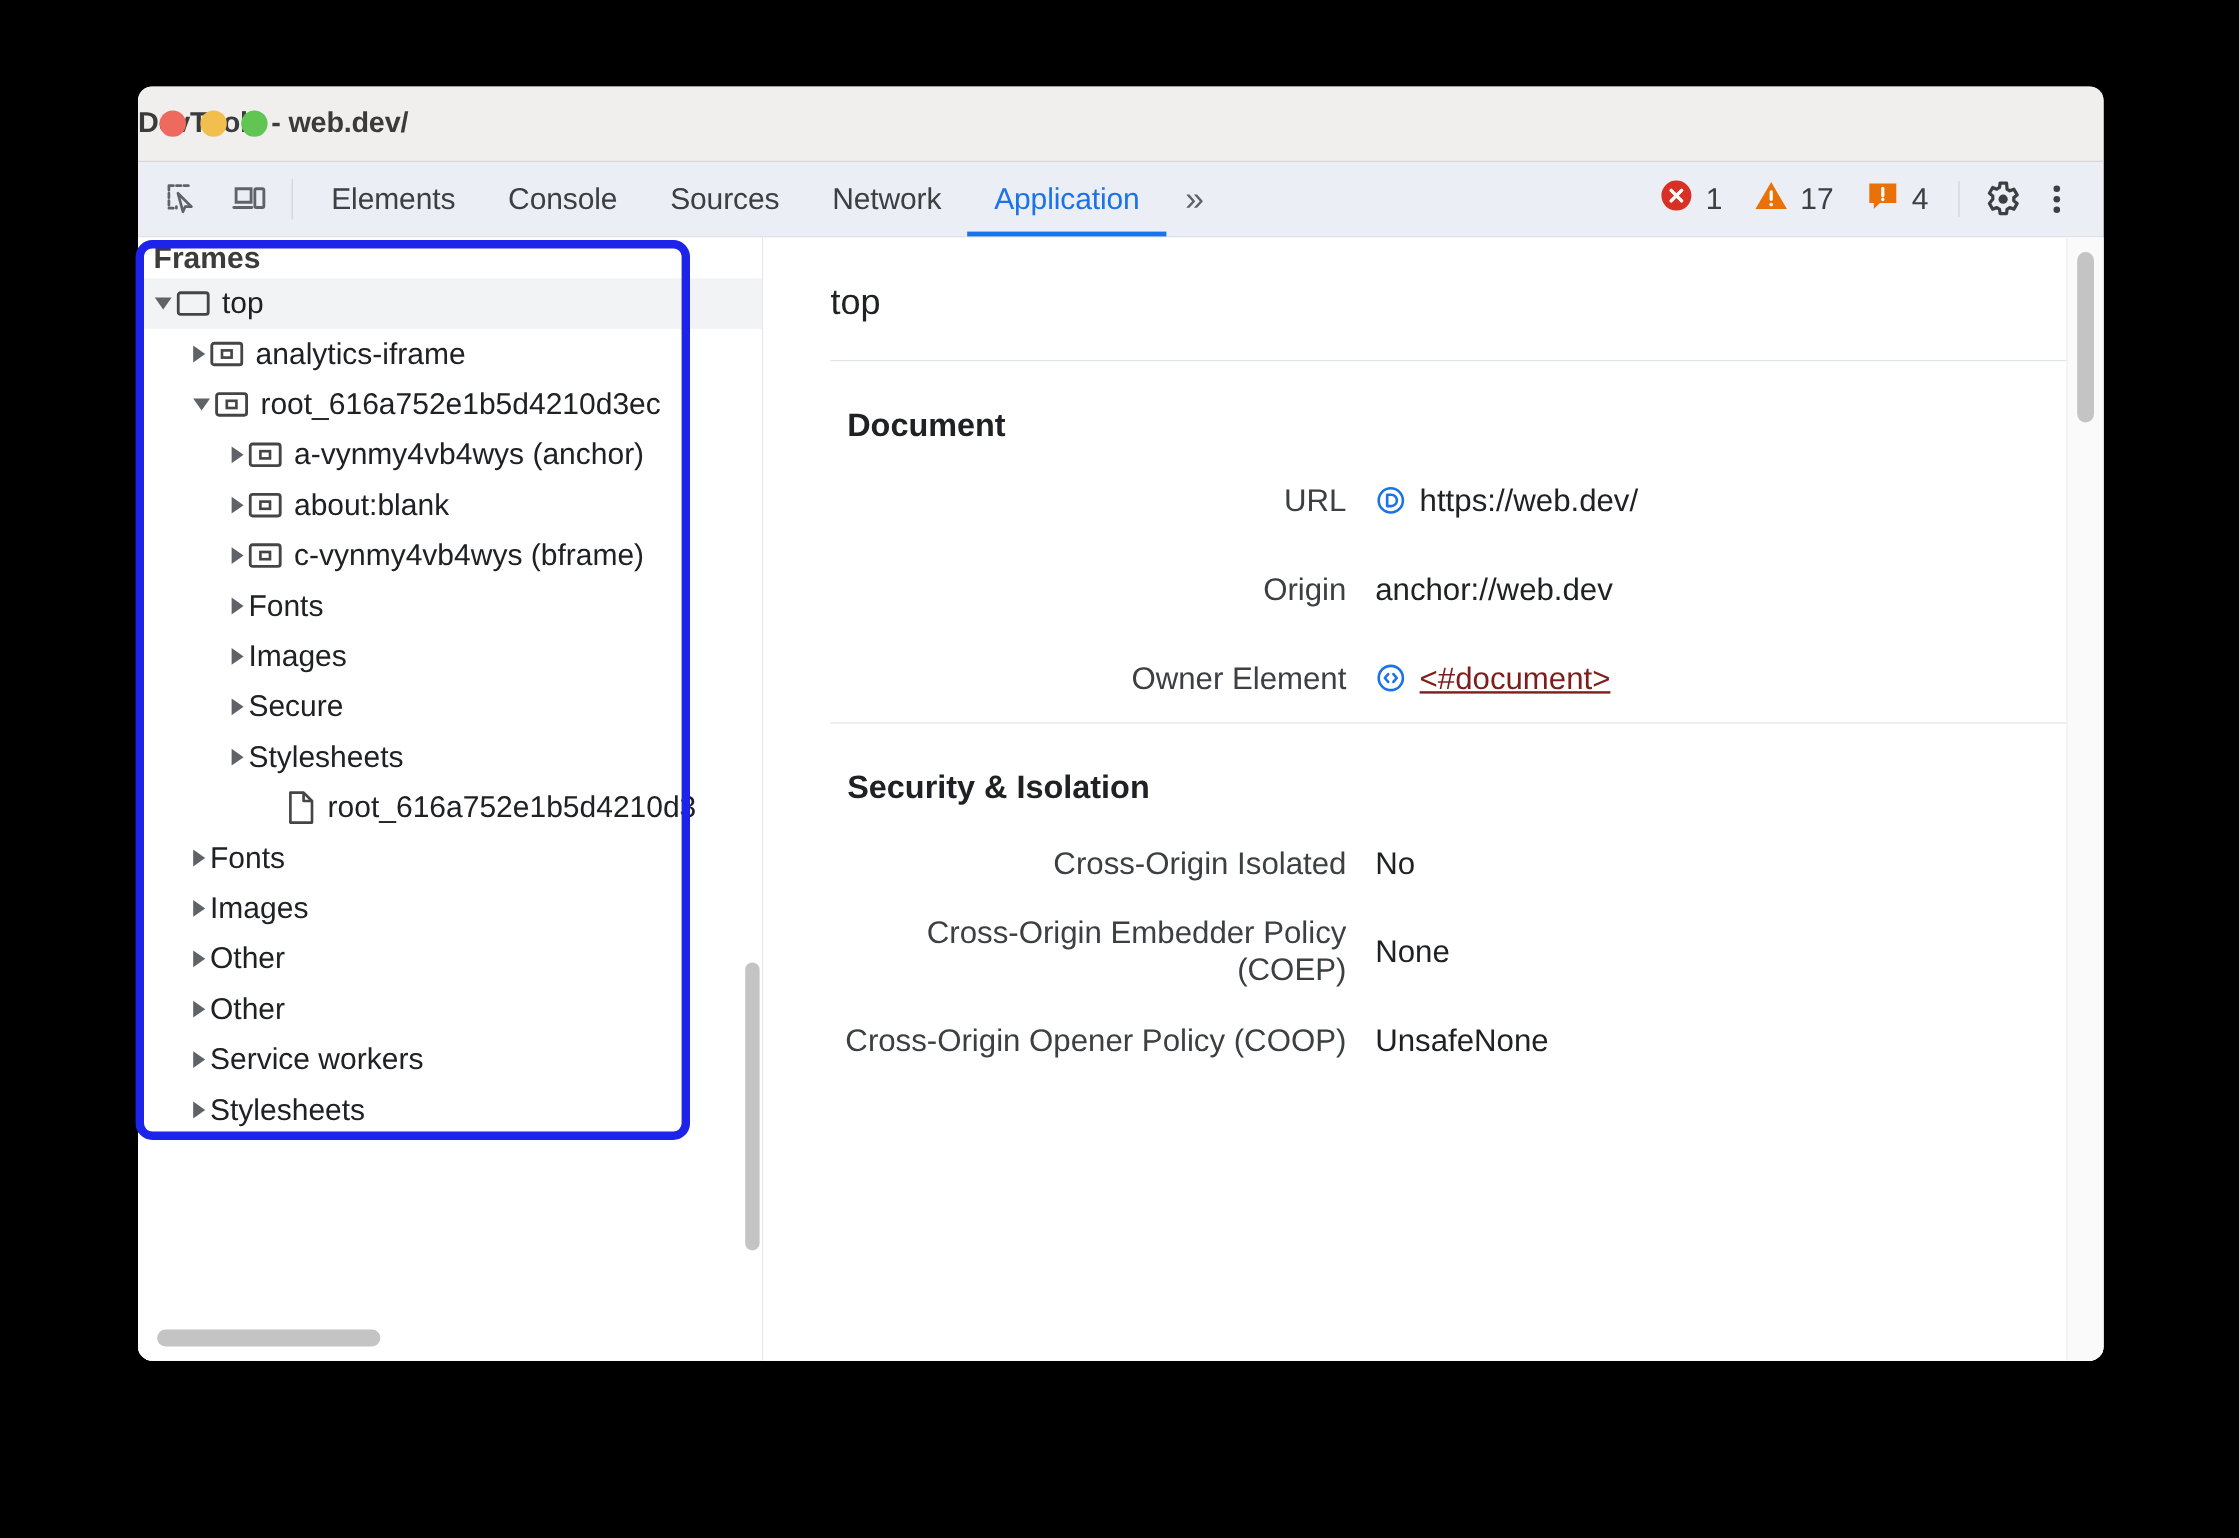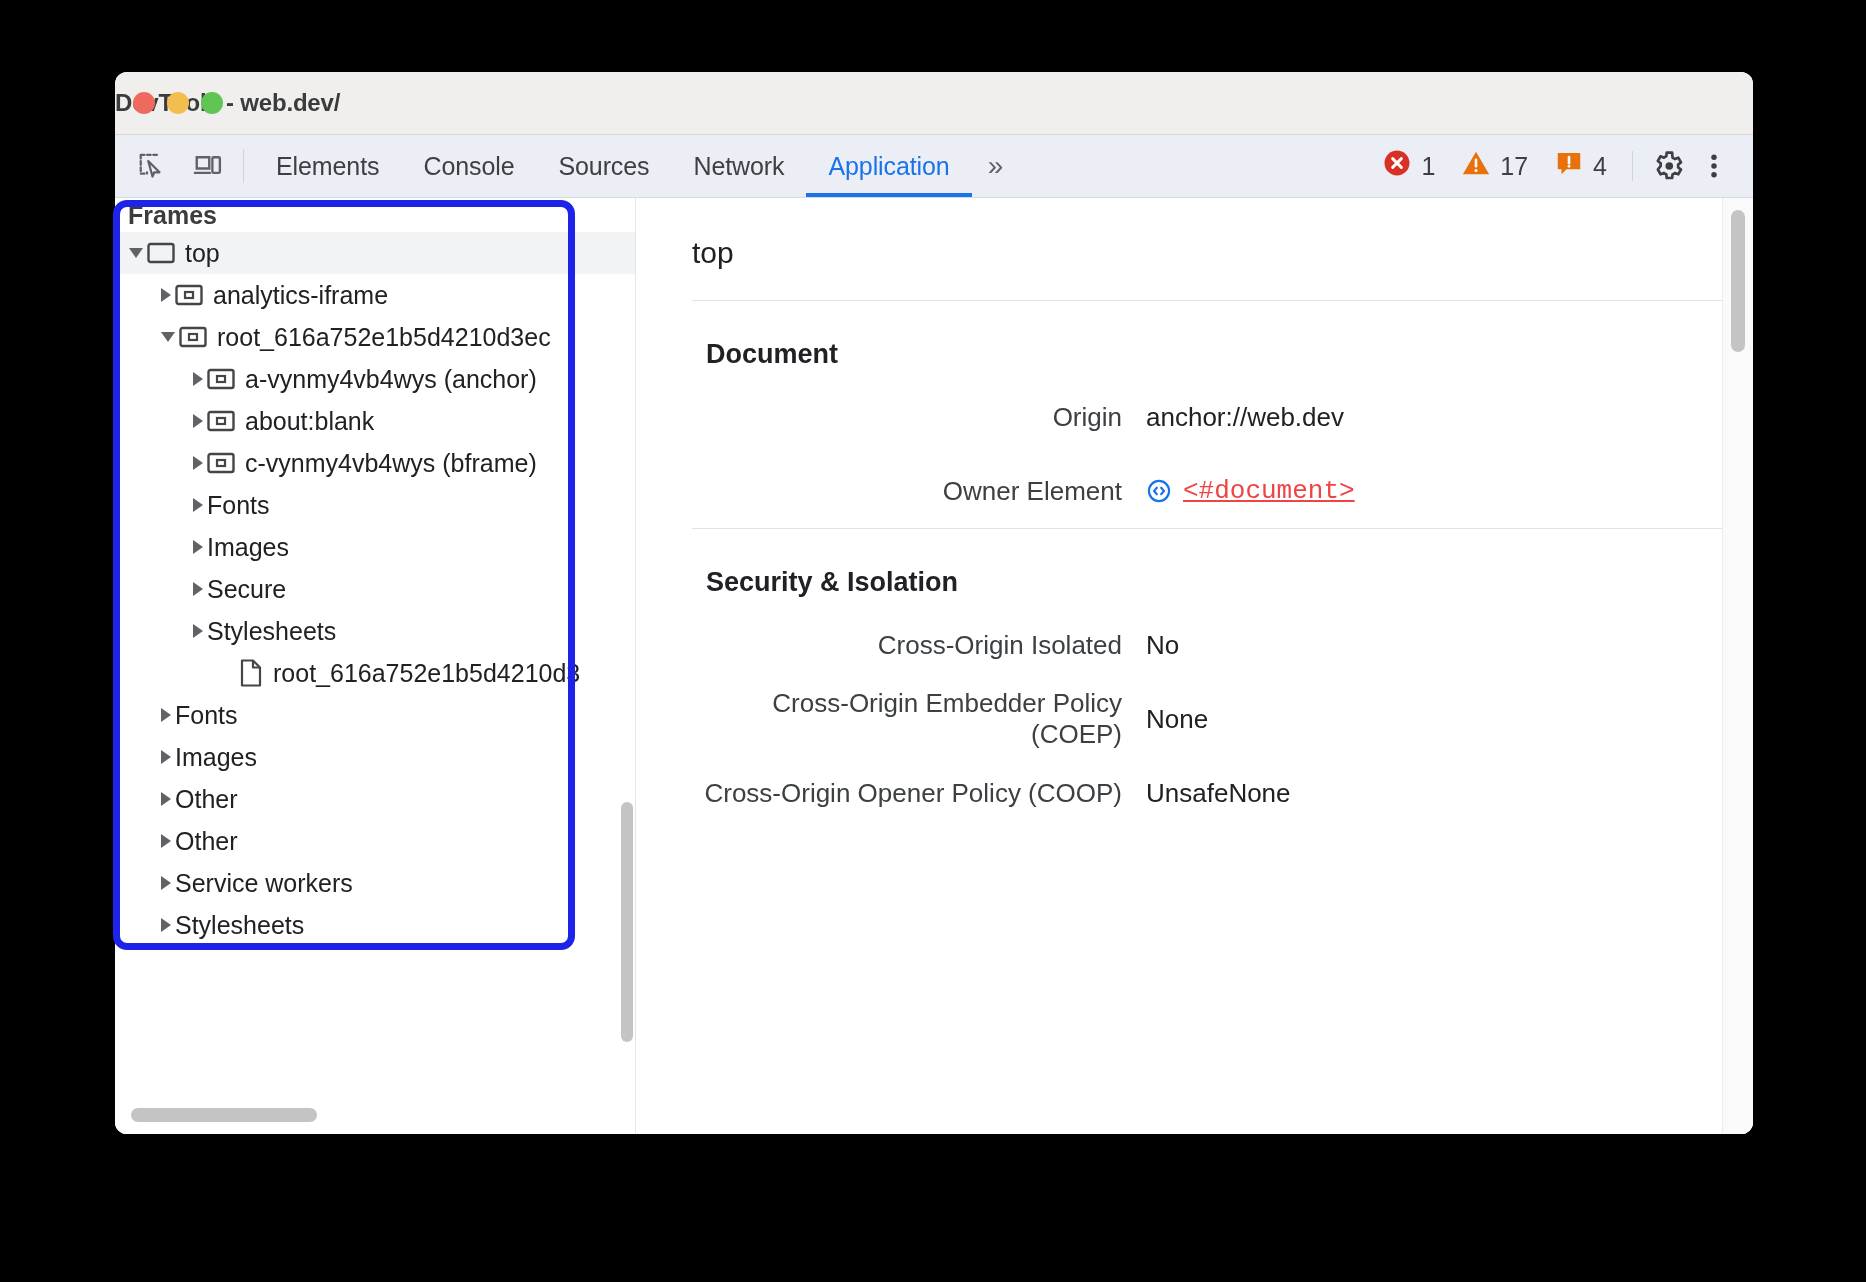--- a/index.html
+++ b/index.html
@@ -252,23 +252,22 @@
     flex: none;
   }
   .kv-val {
     font-size: 26px;
     color: #202124;
     display: flex;
     align-items: center;
     gap: 11px;
   }
   .kv-val a {
-    color: #ef4444;
+    color: #7f1d1d;
     text-decoration: underline;
-    font-family: Liberation Mono, monospace;
   }
   .main-sb {
     position: absolute;
     right: 8px;
     width: 14px;
     background: #c4c4c4;
     border-radius: 7px;
   }
   .main-sb-track {
     position: absolute;
@@ -497,20 +496,32 @@
         </div>
       </div>
 
       <div class="main">
         <div class="main-sb-track"></div>
         <div class="main-sb" style="top:12px; height:142px;"></div>
         <div class="main-inner" id="main-inner">
             <div class="frame-title">top</div>
             <div class="divider"></div>
             <div class="section-title">Document</div>
+            <div class="kv-row">
+              <div class="kv-key">URL</div>
+              <div class="kv-val">
+                <span style="display: flex;">
+                  <svg width="26" height="26" viewBox="0 0 24 24">
+                    <circle cx="12" cy="12" r="9.3" fill="none" stroke="#1a73e8" stroke-width="2"></circle>
+                    <path d="M9.2 7.6h3.1a4.4 4.4 0 010 8.8H9.2z" fill="none" stroke="#1a73e8" stroke-width="2" stroke-linejoin="round"></path>
+                  </svg>
+                </span>
+                <span>https://web.dev/</span>
+              </div>
+            </div>
             <div class="kv-row">
               <div class="kv-key">Origin</div>
               <div class="kv-val">
                 <span>anchor://web.dev</span>
               </div>
             </div>
             <div class="kv-row">
               <div class="kv-key">Owner Element</div>
               <div class="kv-val">
                 <span style="display: flex;">

